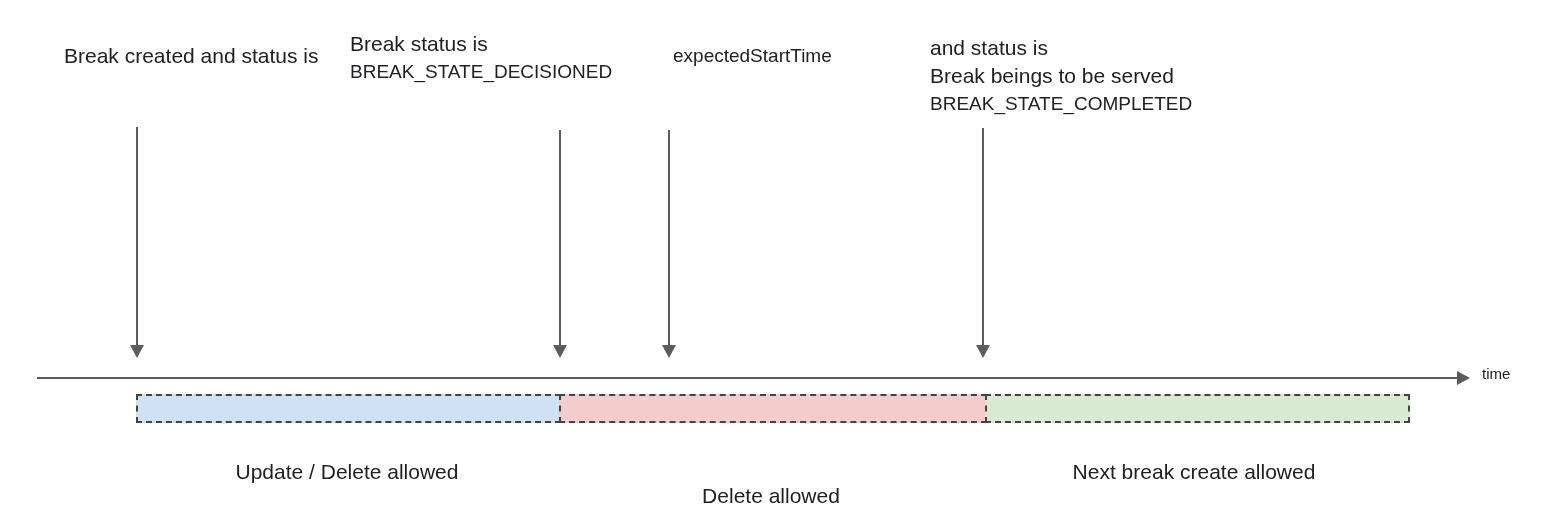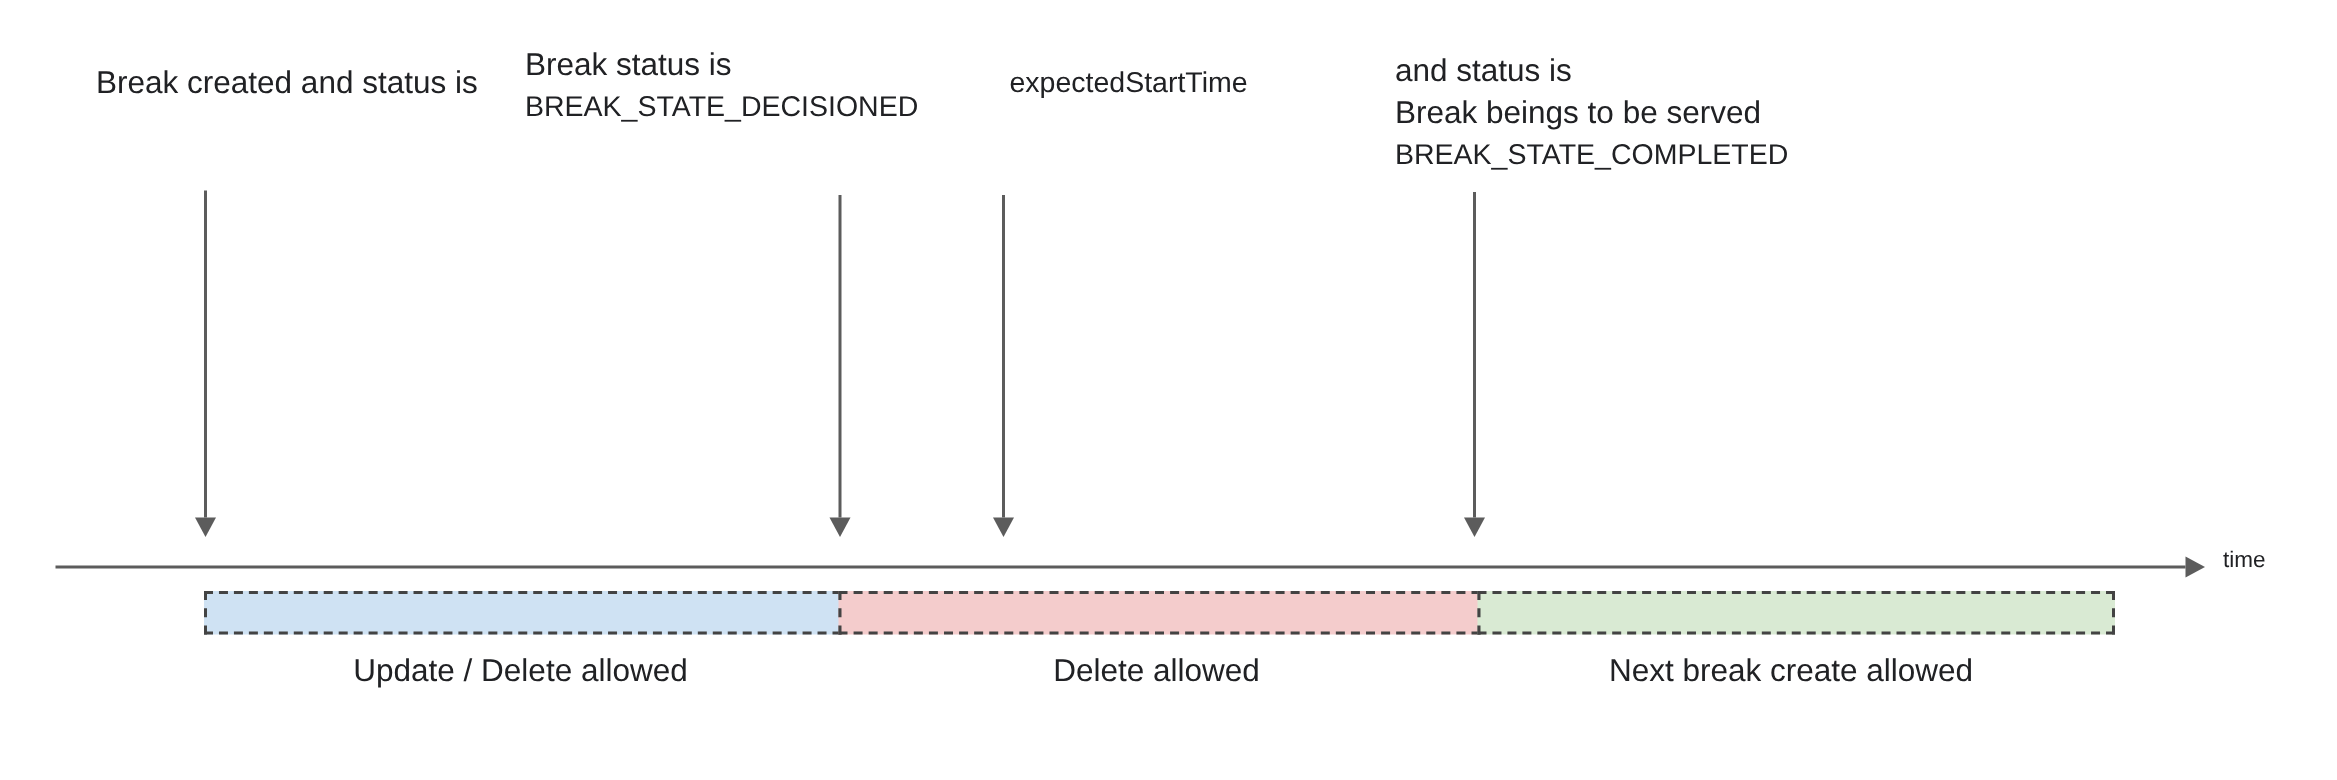--- a/index.html
+++ b/index.html
@@ -28,23 +28,23 @@
   .time-axis .head{position:absolute;right:0;top:0;width:0;height:0;border-top:7px solid transparent;border-bottom:7px solid transparent;border-left:13px solid #5c5c5c;}
   .time-label{position:absolute;left:1482px;top:365px;font-size:15px;}
 
   .segments{position:absolute;left:136px;top:394px;display:flex;}
   .segment{height:29px;border:2px dashed #434343;box-sizing:border-box;}
   .segment + .segment{margin-left:-2px;}
   #segment-update-delete{width:425px;}
   #segment-delete{width:428px;}
   #segment-next-break{width:425px;}
 
-  .segment-label{position:absolute;top:436px;transform:translateX(-50%);font-size:21px;white-space:nowrap;}
+  .segment-label{position:absolute;top:460px;transform:translateX(-50%);font-size:21px;white-space:nowrap;}
   #label-update-delete{left:347px;}
-  #label-delete{left:771px;}
+  #label-delete{left:771px;margin-top:24px;}
   #label-next-break{left:1194px;}
 </style>
 </head>
 <body>
 
 <div class="annotation" id="annotation-scheduled">
   <div>Break created and status is</div>
 </div>
 
 <div class="annotation" id="annotation-decisioned">

